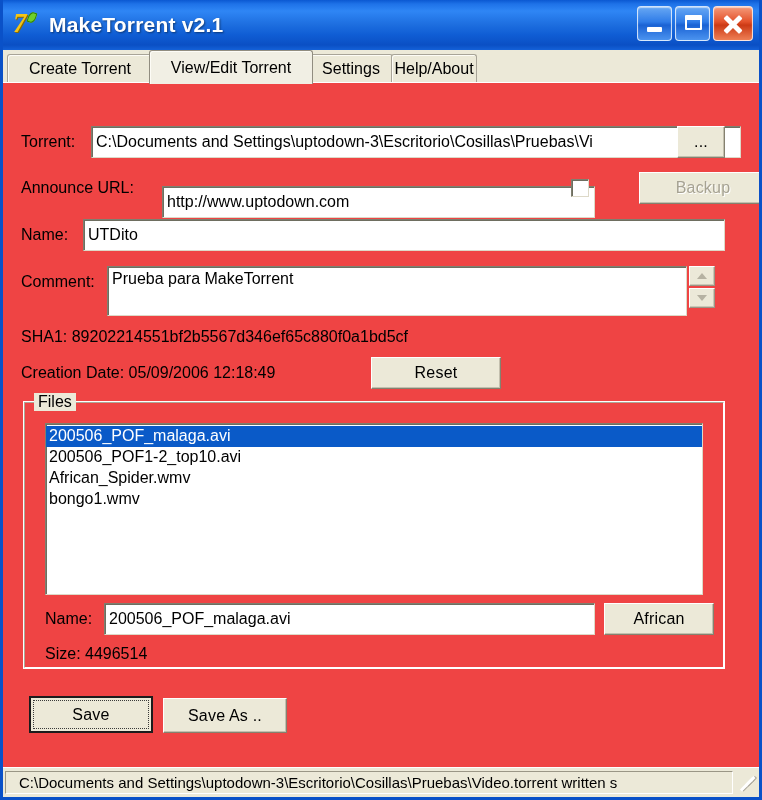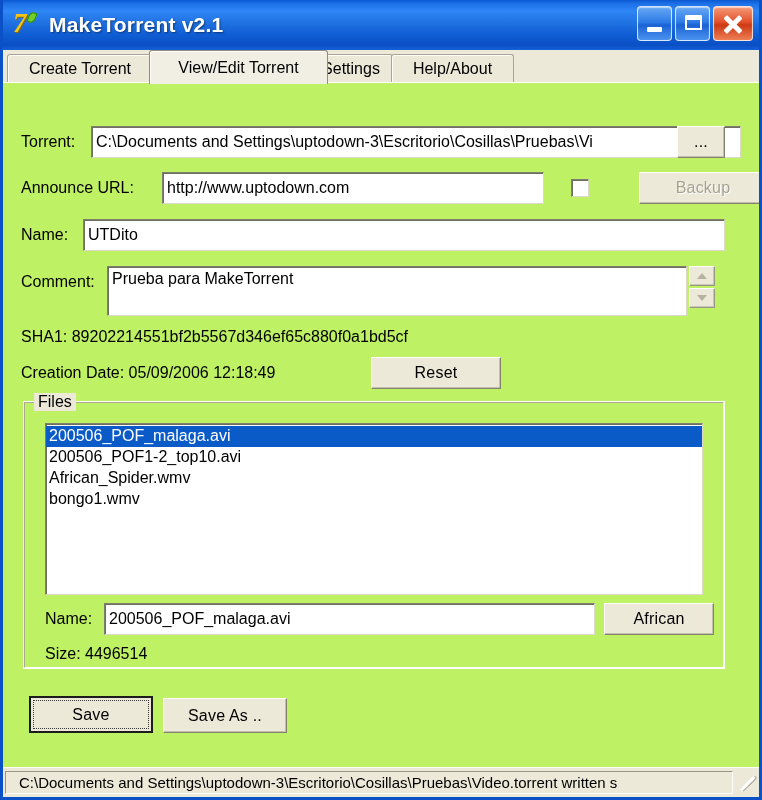--- a/index.html
+++ b/index.html
@@ -160,21 +160,21 @@
     height: 34px;
     background: #f1efe4;
     border-color: #918d80;
     z-index: 5;
     font-weight: normal;
   }
 
   
   .panel {
     flex: 1 1 auto;
-    background: #bef264;
+    background: #ef4444;
     border-top: 1px solid #ffffff;
     position: relative;
     padding: 0;
   }
 
   .lbl {
     position: absolute;
     font-size: 16px;
     color: #000;
     white-space: nowrap;
@@ -378,39 +378,39 @@
       </div>
     </div>
   </div>
 
   <div class="client">
 
     <div class="tabstrip">
       <div class="tab" style="left:4px; width:146px;">
         <span>Create Torrent</span>
       </div>
-      <div class="tab active" style="left:146px; width:179px;">
+      <div class="tab active" style="left:146px; width:164px;">
         <span>View/Edit Torrent</span>
       </div>
       <div class="tab" style="left:306px; width:84px;">
         <span>Settings</span>
       </div>
-      <div class="tab" style="left:388px; width:123px;">
+      <div class="tab" style="left:388px; width:86px;">
         <span>Help/About</span>
       </div>
     </div>
 
     <div class="panel">
 
       <span class="lbl" style="left:18px; top:50px;">Torrent:</span>
       <div class="txt" style="left:88px; top:43px; width:650px; height:32px;">C:\Documents and Settings\uptodown-3\Escritorio\Cosillas\Pruebas\Vi</div>
       <div class="btn" style="left:674px; top:43px; width:48px; height:32px;">...</div>
 
       <span class="lbl" style="left:18px; top:96px;">Announce URL:</span>
-      <div class="txt" style="left:159px; top:89px; width:382px; height:32px;">http://www.uptodown.com</div>
+      <div class="txt" style="left:159px; top:103px; width:433px; height:32px;">http://www.uptodown.com</div>
       <div class="chk" style="left:568px; top:96px;"></div>
       <div class="btn disabled" style="left:594px; top:89px; width:128px; height:32px;">Backup</div>
 
       <span class="lbl" style="left:18px; top:143px;">Name:</span>
       <div class="txt" style="left:80px; top:136px; width:642px; height:32px;">UTDito</div>
 
       <span class="lbl" style="left:18px; top:190px;">Comment:</span>
       <div class="txt multiline" style="left:104px; top:183px; width:580px; height:50px;">Prueba para MakeTorrent</div>
       <div class="spin" style="left:686px; top:183px;">
         <span class="arrow-up"></span>

